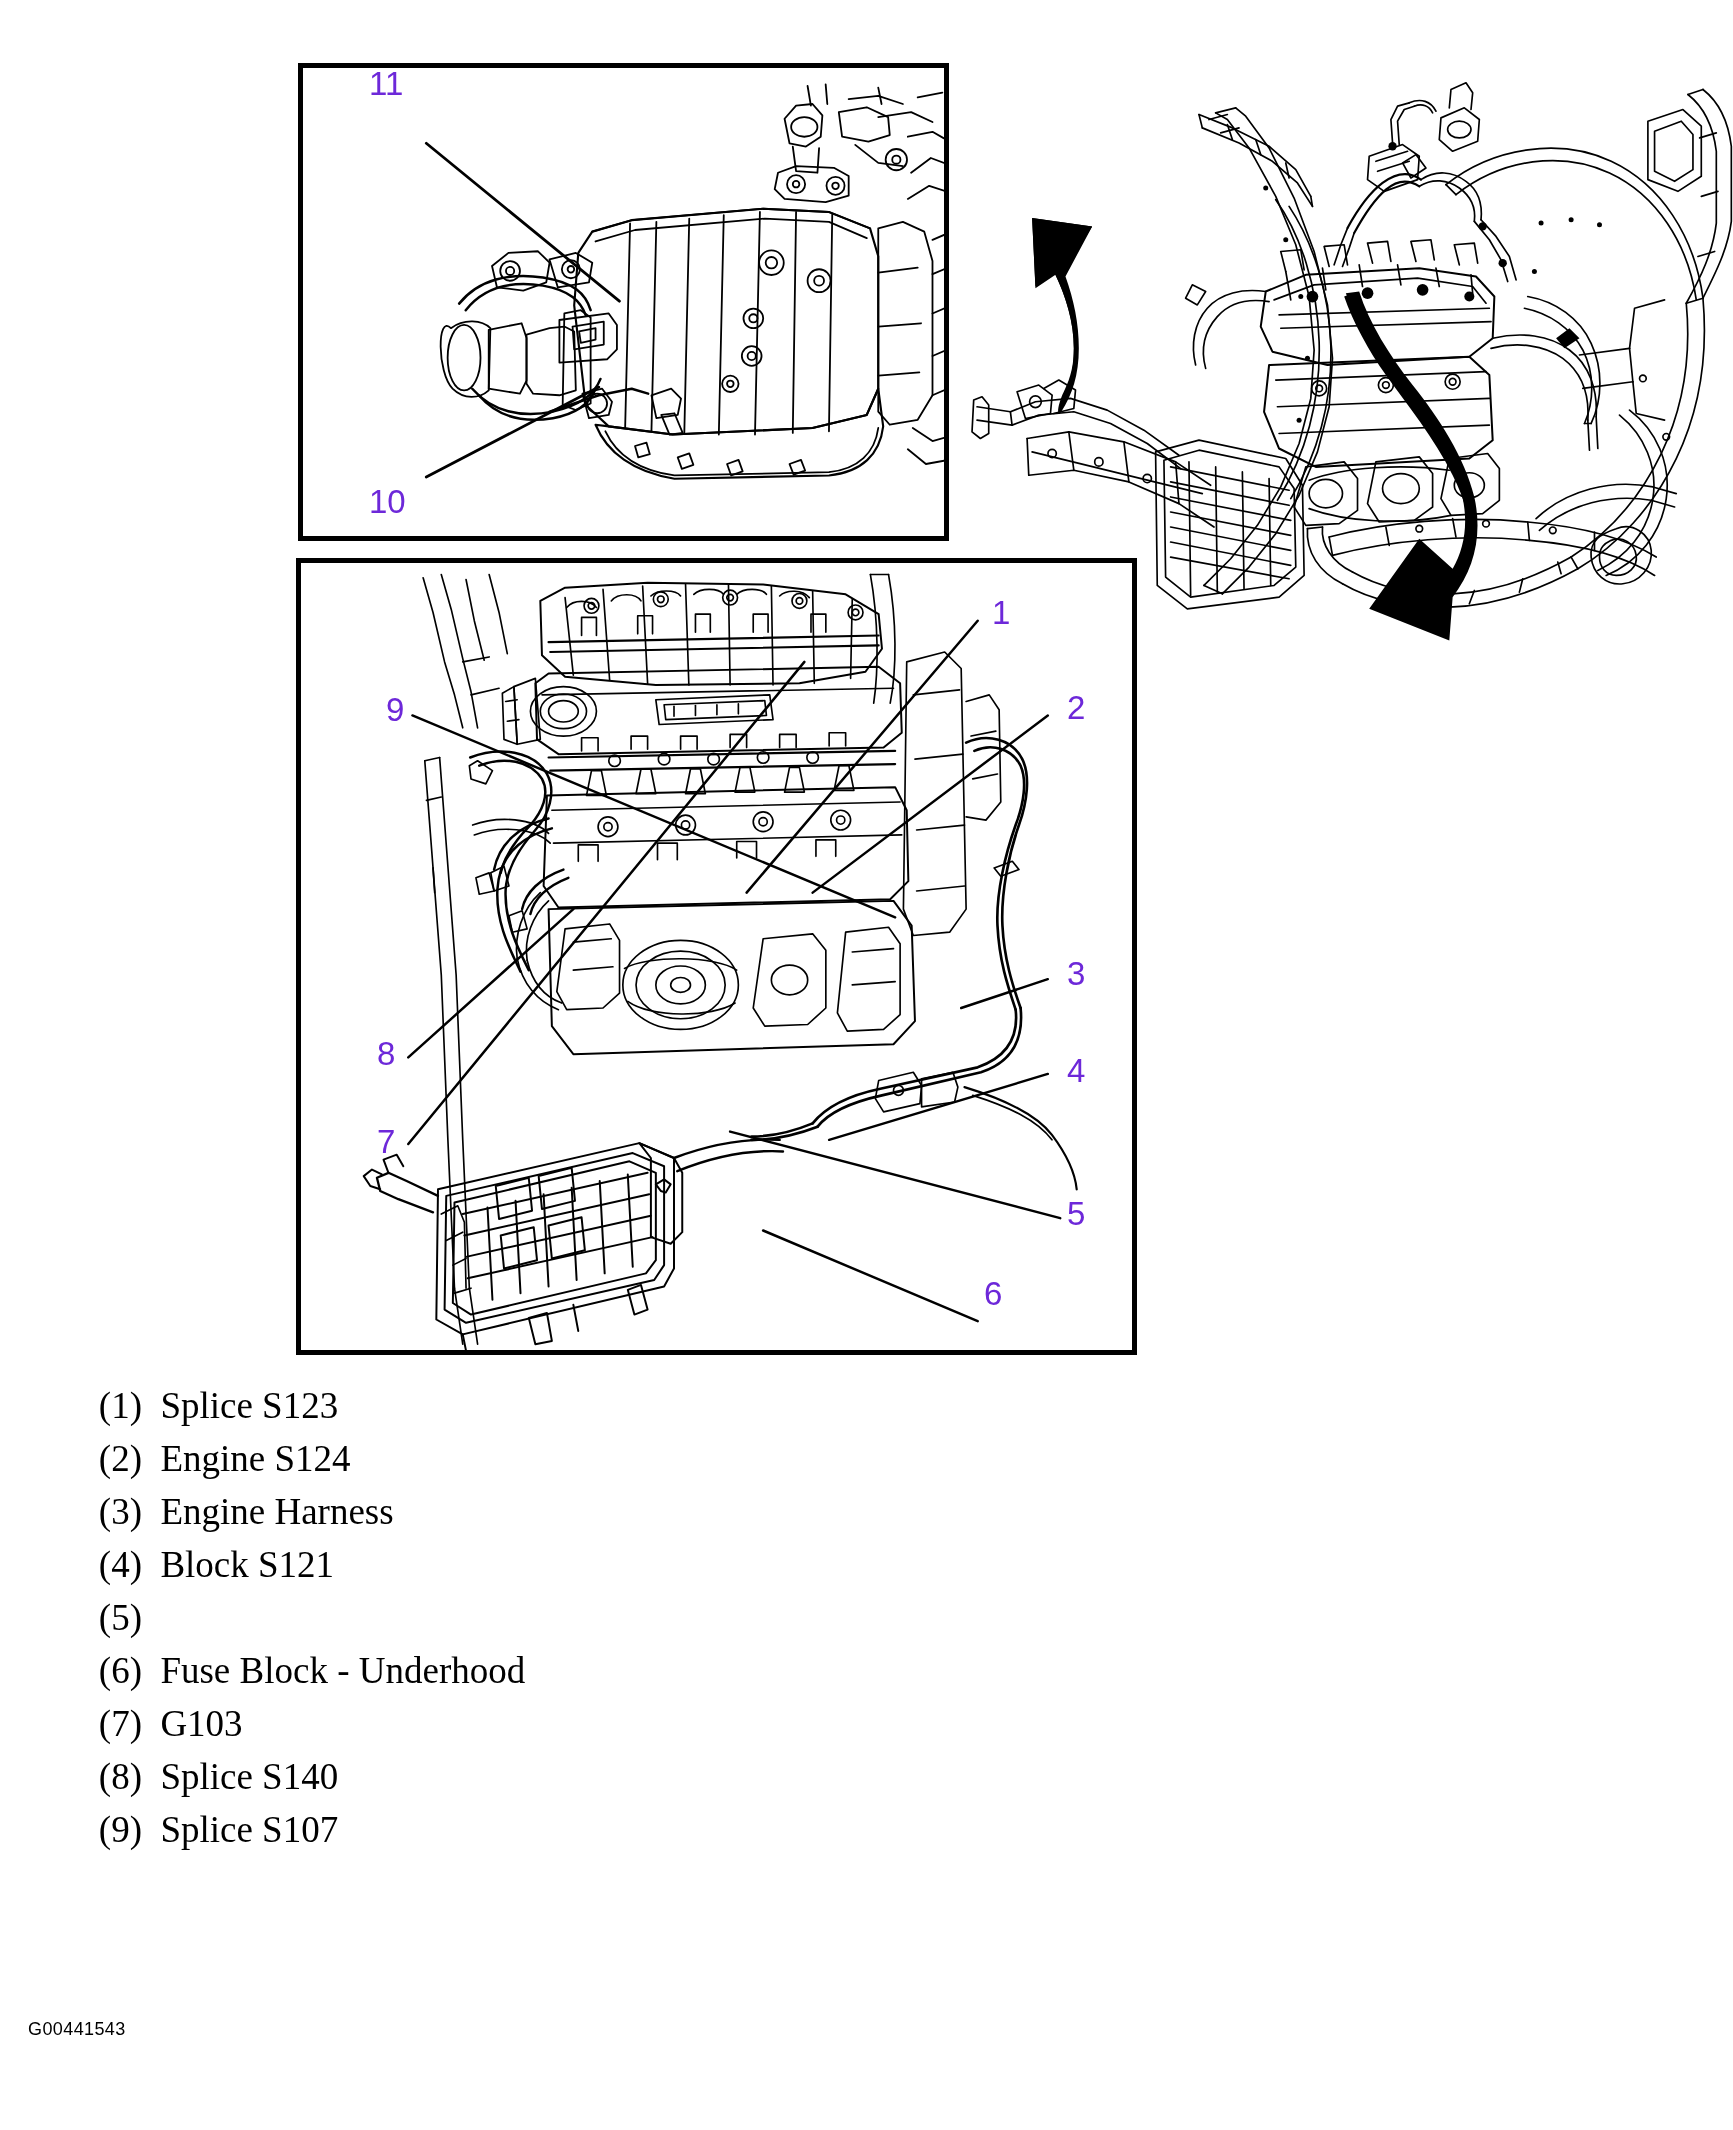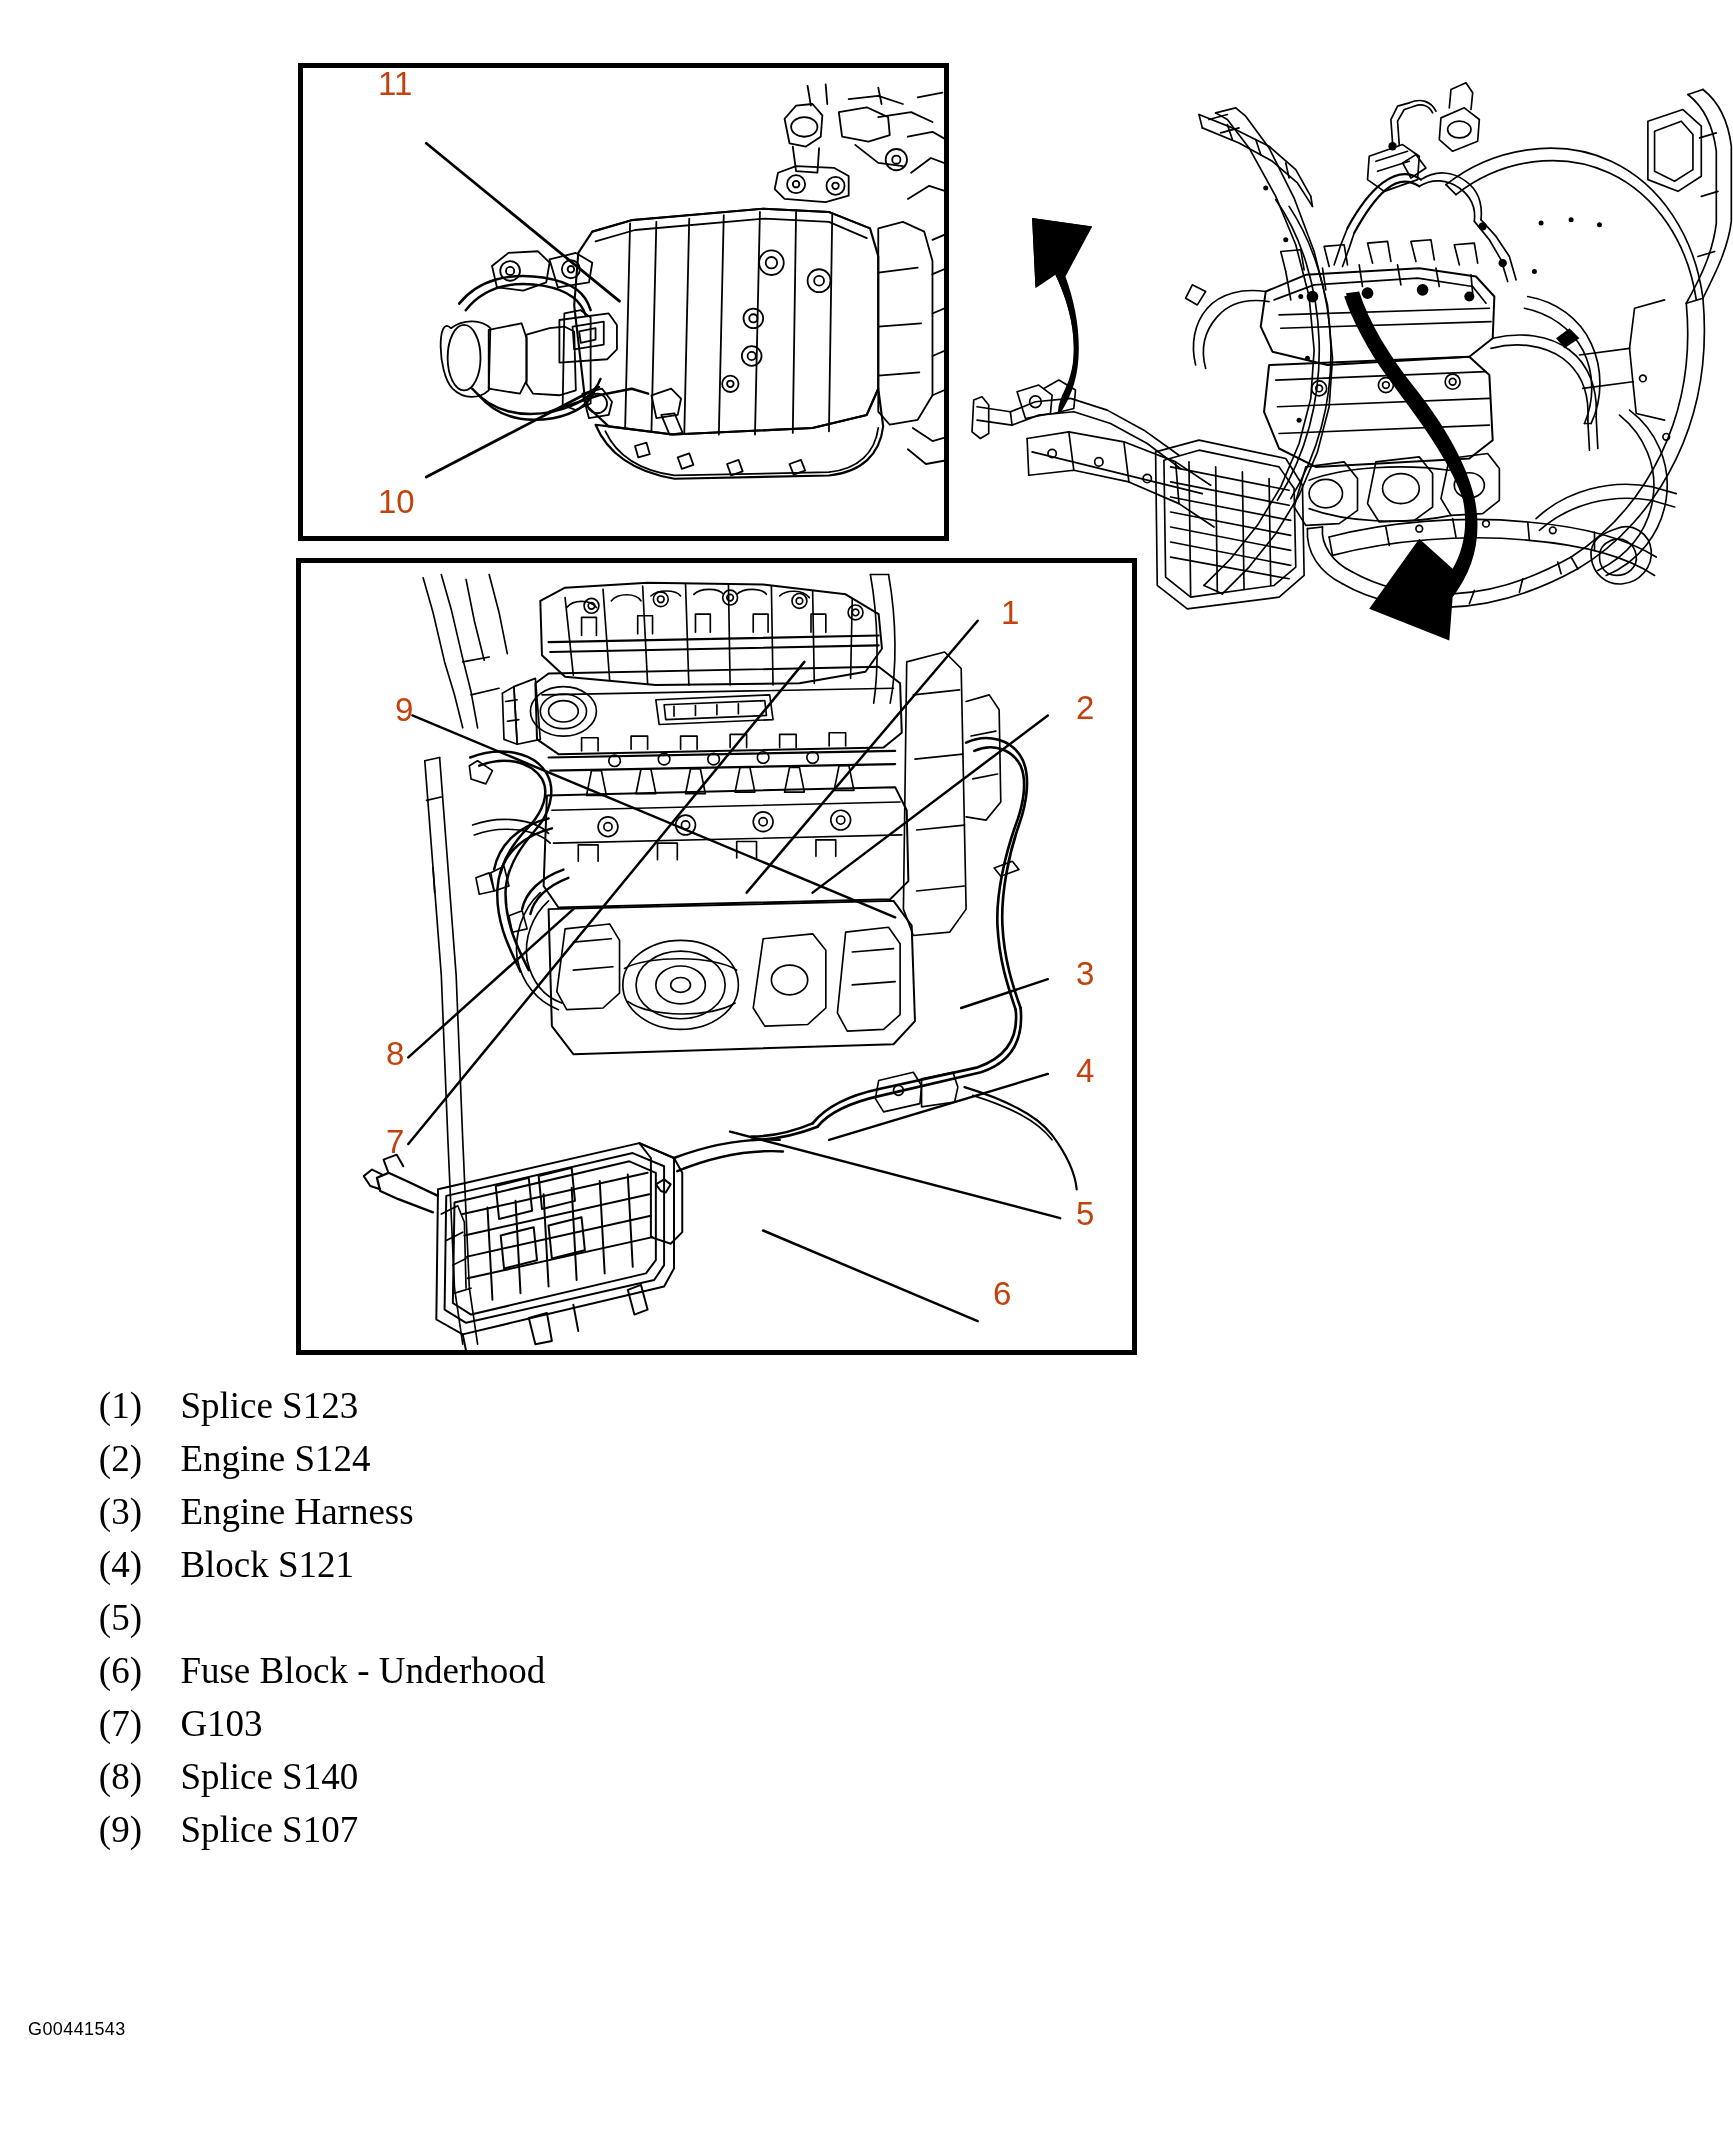--- a/index.html
+++ b/index.html
@@ -52,24 +52,23 @@
     height: 668px;
   }
   #vehicle-overview svg { display:block; width:100%; height:100%; }
 
   
   .callout {
     position: absolute;
     font-family: "Liberation Sans", sans-serif;
     font-size: 33px;
     line-height: 33px;
-    color: #c2410c;
+    color: #6d28d9;
     font-weight: 400;
     white-space: nowrap;
-    margin-left: 9px;
   }
 
   
   #legend {
     position: absolute;
     left: 43px;
     top: 1379px;
     width: 1002px;
   }
   .legend-row {
@@ -83,21 +82,20 @@
   .legend-num {
     width: 99px;
     text-align: right;
     padding-right: 18.4px;
     flex: 0 0 auto;
     white-space: nowrap;
   }
   .legend-label {
     flex: 1 1 auto;
     white-space: nowrap;
-    margin-left: 20px;
   }
 
   
   #figure-code {
     position: absolute;
     left: 28px;
     top: 2015px;
     font-family: "Liberation Sans", sans-serif;
     font-size: 18px;
     line-height: 28px;

